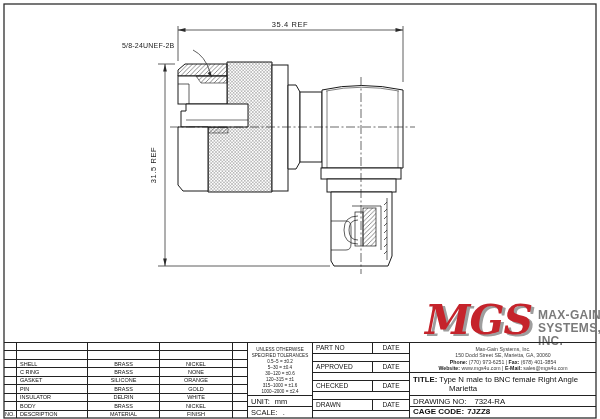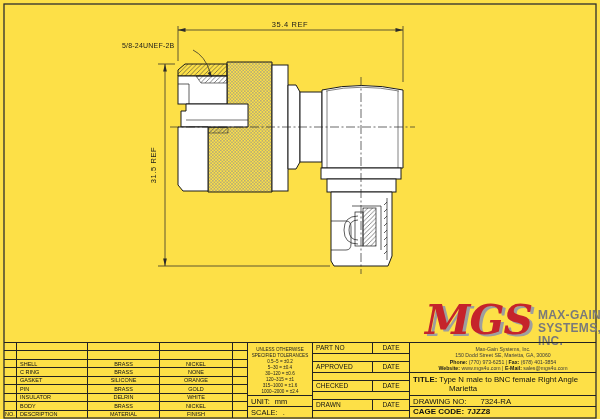--- a/index.html
+++ b/index.html
@@ -1,17 +1,17 @@
 <!DOCTYPE html>
 <html><head>
 <meta charset="utf-8">
 <style>
   * { margin:0; padding:0; box-sizing:border-box; }
   body { background:#e8e8e8; font-family:"Liberation Sans", sans-serif; }
-  .sheet { position:relative; width:600px; height:419px; background:#fde047; overflow:hidden; }
+  .sheet { position:relative; width:600px; height:419px; background:#ffffff; overflow:hidden; }
   svg text { font-family:"Liberation Sans", sans-serif; fill:#1a1a1a; }
 
   
   .titleband { position:absolute; left:4px; top:342px; width:592px; height:76px;
                border-top:1px solid #222; display:flex; color:#111; }
 
   
   .mat-table { width:244px; height:100%; border-right:1px solid #222; display:flex; flex-direction:column; }
   .mrow { flex:1; display:flex; border-bottom:1px solid #222; }
   .mrow:last-child { border-bottom:none; }
@@ -40,21 +40,21 @@
           font-size:6.6px; display:flex; align-items:center; justify-content:center; }
 
   
   .right-col { flex:1; height:100%; display:flex; flex-direction:column; }
   .addr { height:30px; border-bottom:1px solid #222; text-align:center; padding-top:3px;
           font-size:5.2px; line-height:1.22; color:#3a3a3a; }
   .addr b { color:#1a1a1a; }
   .trow { height:24px; border-bottom:1px solid #222; font-size:7.8px; padding:2px 0 0 3px; line-height:1.25; }
   .trow .lbl { font-weight:700; }
   .trow .ind { padding-left:36px; }
-  .drow { height:11px; border-bottom:1px solid #222; display:flex; align-items:center; padding-left:3px; font-size:7.8px; gap:14px; }
+  .drow { height:11px; border-bottom:1px solid #222; display:flex; align-items:center; padding-left:3px; font-size:7.8px; gap:8px; }
   .crow { height:11px; display:flex; padding-left:3px; font-size:8px; font-weight:700; gap:3px; }
 
   
   .logo { position:absolute; left:425px; top:301px; width:182px; display:flex; align-items:flex-start; gap:6px; }
   .logo-mgs { font-family:"DejaVu Serif", serif; font-weight:700; font-style:italic; font-size:41px;
               line-height:38px; letter-spacing:-1px; }
   .logo-name { padding-top:8px; font-size:12px; line-height:13px; letter-spacing:0.3px; font-weight:700; }
 </style>
 </head>
 <body>

